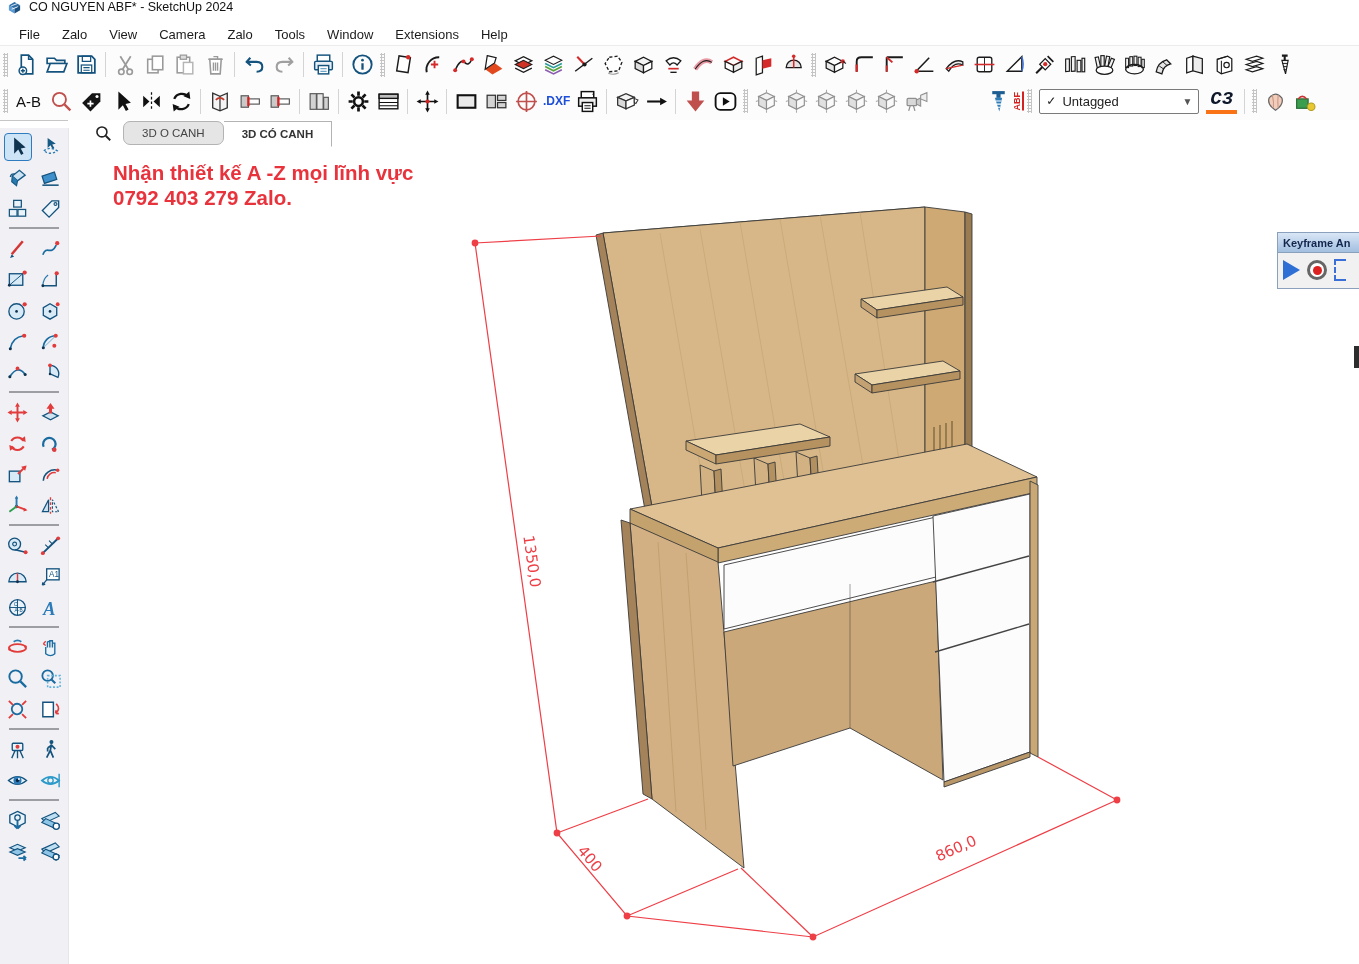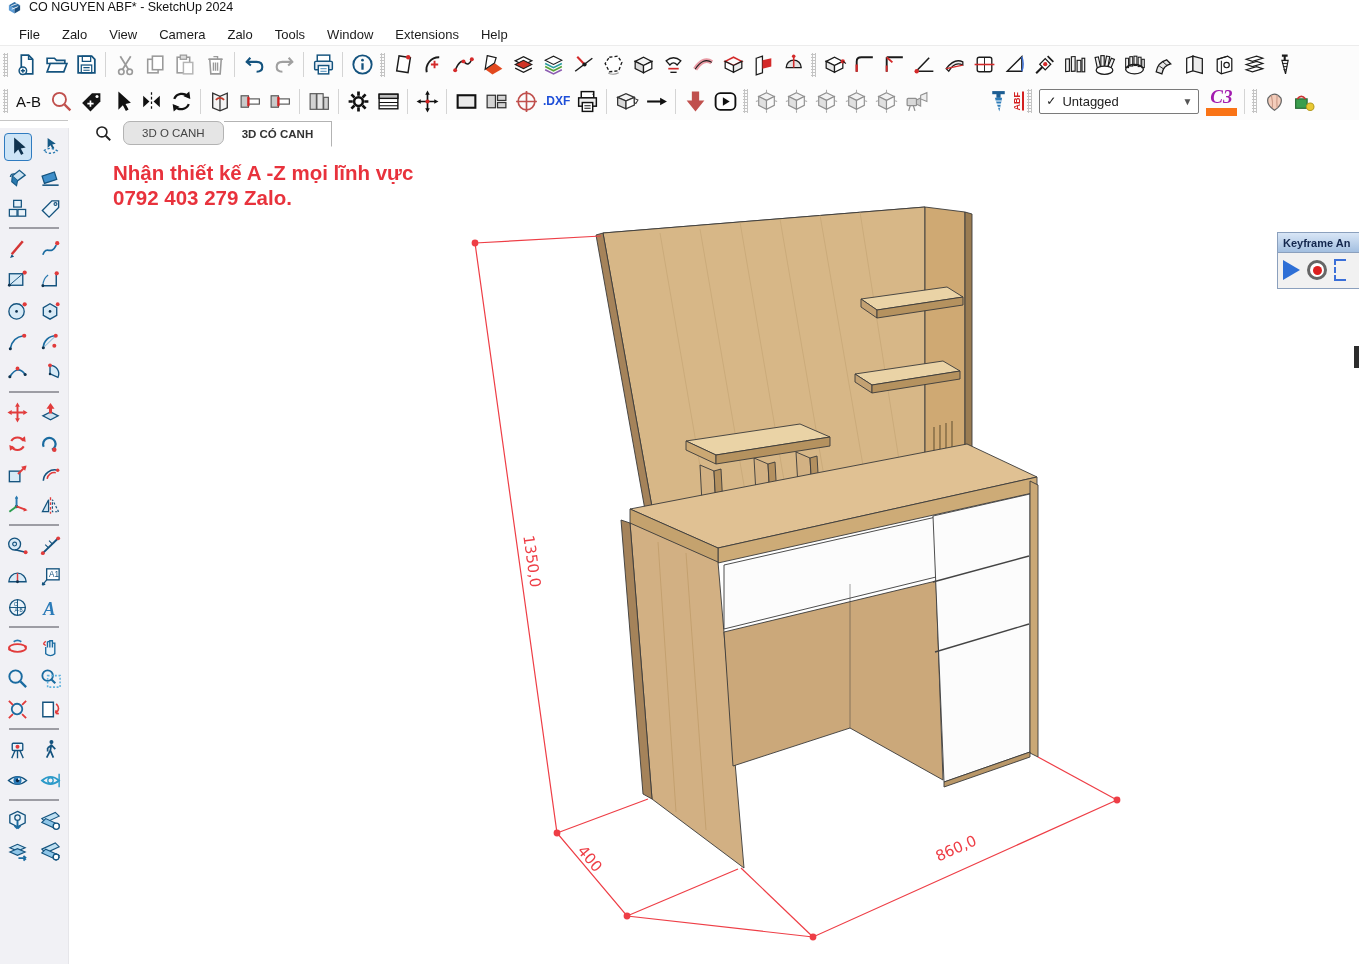--- a/index.html
+++ b/index.html
@@ -24,22 +24,22 @@
     background-image:radial-gradient(#c4c4c4 1px,transparent 1.1px);background-size:3px 3px;}
   .tlabel{font-size:15px;color:#111;padding:0 5px;flex:0 0 auto;}
   .dxf{font-size:12px;font-weight:bold;color:#1d4ed8;padding:0 2px;flex:0 0 auto;}
   .rep{display:contents;}
   
   .tagdrop{width:146px;height:23px;border:1px solid #7a7a7a;border-radius:2px;background:#fff;
     display:flex;align-items:center;gap:6px;padding:0 6px;margin:0 4px;flex:0 0 auto;font-size:13px;color:#222;}
   .tagdrop .check{font-size:12px;}
   .tagdrop .val{flex:1;}
   .tagdrop .caret{color:#555;font-size:10px;}
-  .c3{font-family:Liberation Serif, serif;font-style:italic;font-weight:bold;font-size:19px;
-    color:#a21caf;border-bottom:8px solid #f97316;padding:0 4px;line-height:22px;flex:0 0 auto;margin:0 3px;}
+  .c3{font-family:Liberation Mono, monospace;font-style:italic;font-weight:bold;font-size:19px;
+    color:#0f172a;border-bottom:4px solid #f97316;padding:0 4px;line-height:22px;flex:0 0 auto;margin:0 3px;}
   .abfbox{display:flex;align-items:center;flex:0 0 auto;margin-left:52px;}
   .abftxt{writing-mode:vertical-rl;transform:rotate(180deg);font-size:9px;font-weight:bold;
     color:#d42121;letter-spacing:0;line-height:9px;border-left:2px solid #d42121;}
   
   .left-palette{position:absolute;top:128px;left:0;width:68px;bottom:0;background:#f1f1f5;
     border-right:1px solid #e6e6ea;z-index:6;}
   .tool-row{display:flex;justify-content:center;align-items:center;gap:5px;height:31px;}
   .tool-row.sep-after{position:relative;margin-bottom:9px;}
   .tool-row.sep-after::after{content:"";position:absolute;bottom:-5px;left:9px;right:9px;height:2px;background:#9d9da4;}
   .tool{width:28px;height:28px;border-radius:4px;display:flex;align-items:center;justify-content:center;box-sizing:border-box;}

